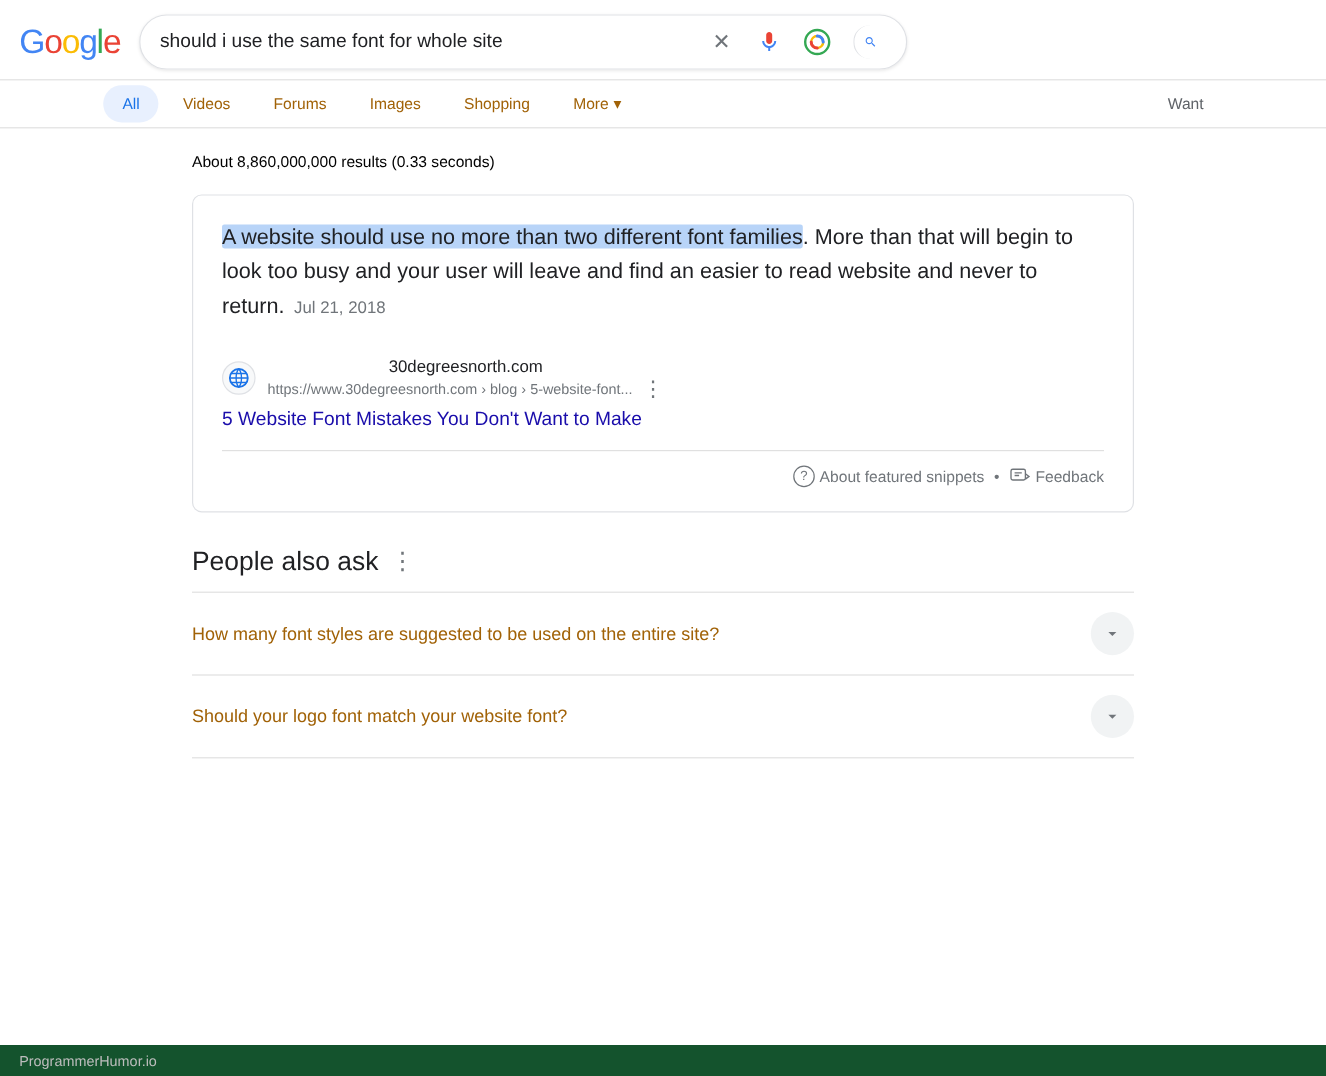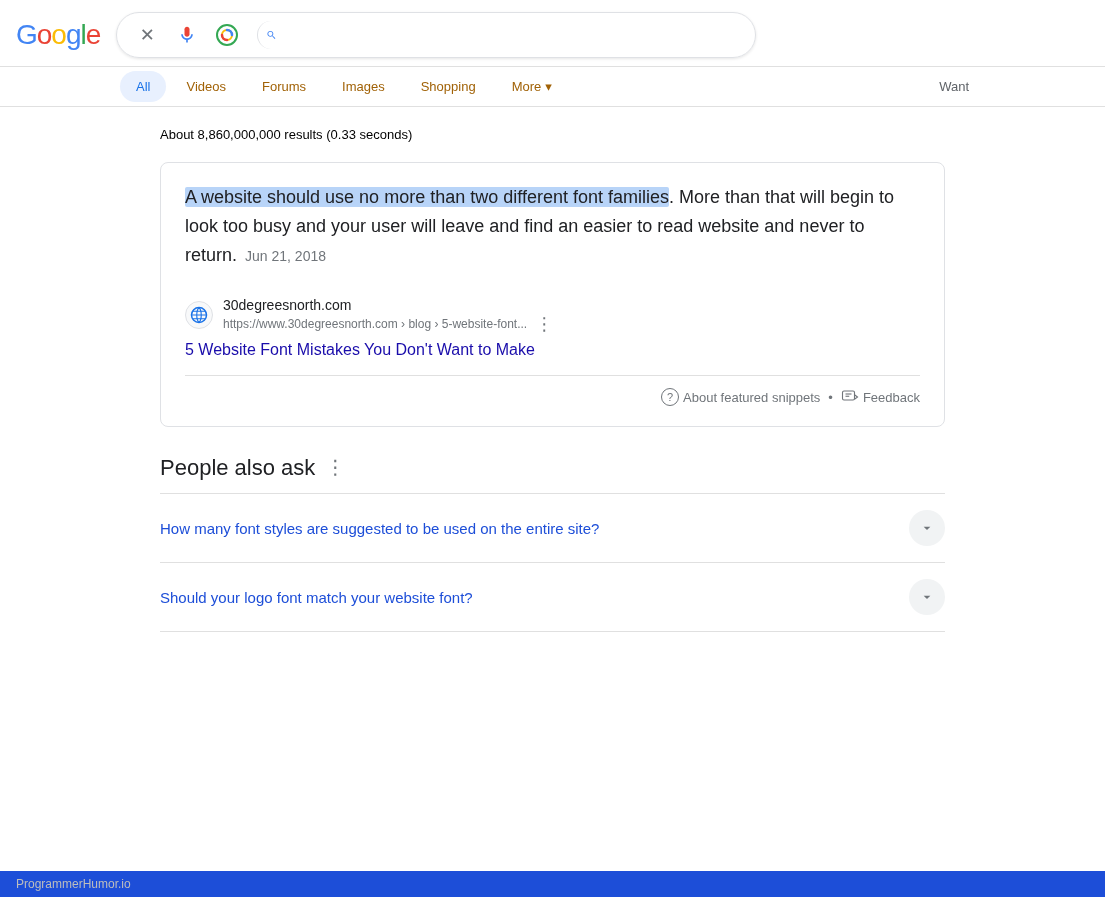--- a/index.html
+++ b/index.html
@@ -90,21 +90,21 @@
       cursor: pointer;
       padding: 4px 8px;
       border-left: 1px solid #dfe1e5;
       margin-left: 4px;
     }
 
     
     .nav-tabs {
       display: flex;
       align-items: center;
-      padding: 4px 120px;
+      padding: 4px 86px;
       gap: 4px;
       border-bottom: 1px solid #e0e0e0;
     }
 
     .nav-tab {
       padding: 8px 16px;
       font-size: 13px;
       color: #a16207;
       cursor: pointer;
       border-radius: 4px;
@@ -168,20 +168,21 @@
       color: #70757a;
       margin-left: 8px;
     }
 
     .snippet-source {
       display: flex;
       align-items: center;
       gap: 10px;
       margin-top: 16px;
       padding-top: 12px;
+      text-align: center;
     }
 
     .source-favicon {
       width: 28px;
       height: 28px;
       border-radius: 50%;
       border: 1px solid #dfe1e5;
       display: flex;
       align-items: center;
       justify-content: center;
@@ -304,38 +305,38 @@
       display: flex;
       align-items: center;
       justify-content: space-between;
       padding: 16px 0;
       cursor: pointer;
       border-bottom: 1px solid #e0e0e0;
     }
 
     .paa-question {
       font-size: 15px;
-      color: #1d4ed8;
+      color: #a16207;
     }
 
     .paa-chevron {
       width: 36px;
       height: 36px;
       border-radius: 50%;
       background: #f1f3f4;
       display: flex;
       align-items: center;
       justify-content: center;
       flex-shrink: 0;
       color: #70757a;
     }
 
     
     .bottom-bar {
-      background: #1d4ed8;
+      background: #14532d;
       color: #bdbdbd;
       padding: 6px 16px;
       font-size: 12px;
       position: fixed;
       bottom: 0;
       left: 0;
       right: 0;
     }
   </style>
 </head>
@@ -347,20 +348,21 @@
     <span class="logo-g">G</span>
       <span class="logo-o1">o</span>
       <span class="logo-o2">o</span>
       <span class="logo-g2">g</span>
       <span class="logo-l">l</span>
       <span class="logo-e">e</span>
   </div>
 
   <div class="search-bar-wrapper">
     <div class="search-bar">
+      <input class="search-input" type="text" value="should i use the same font for whole site" style="">
       <div class="search-icons">
         <button class="icon-btn">
           <span class="clear-icon">✕</span>
         </button>
 
         <button class="icon-btn">
           <svg width="20" height="20" viewBox="0 0 24 24">
             <path d="M12 14c1.66 0 3-1.34 3-3V5c0-1.66-1.34-3-3-3S9 3.34 9 5v6c0 1.66 1.34 3 3 3z" fill="#EA4335"></path>
             <path d="M17 11c0 2.76-2.24 5-5 5s-5-2.24-5-5H5c0 3.53 2.61 6.43 6 6.92V21h2v-3.08c3.39-.49 6-3.39 6-6.92h-2z" fill="#4285F4"></path>
           </svg>
@@ -397,21 +399,21 @@
   </button>
   <button class="nav-tools">Want</button>
 </nav>
 
 <div class="main-content">
 
   <div class="results-info">About 8,860,000,000 results (0.33 seconds)</div>
 
   <div class="featured-snippet">
     <p class="snippet-text">
-      <span class="snippet-highlight">A website should use no more than two different font families</span><span>. More than that will begin to look too busy and your user will leave and find an easier to read website and never to return.</span><span class="snippet-date">Jun 21, 2018</span>
+      <span class="snippet-highlight">A website should use no more than two different font families</span><span>. More than that will begin to look too busy and your user will leave and find an easier to read website and never to return.</span><span class="snippet-date">Jul 21, 2018</span>
     </p>
 
     <div class="snippet-source">
       <div class="source-favicon">
         <svg width="18" height="18" viewBox="0 0 24 24">
           <circle cx="12" cy="12" r="10" fill="none" stroke="#1a73e8" stroke-width="2"></circle>
           <path d="M12 2 C8 6 8 18 12 22 M12 2 C16 6 16 18 12 22 M2 12 L22 12 M3 7 L21 7 M3 17 L21 17" fill="none" stroke="#1a73e8" stroke-width="1.5"></path>
         </svg>
       </div>
       <div class="source-info">

